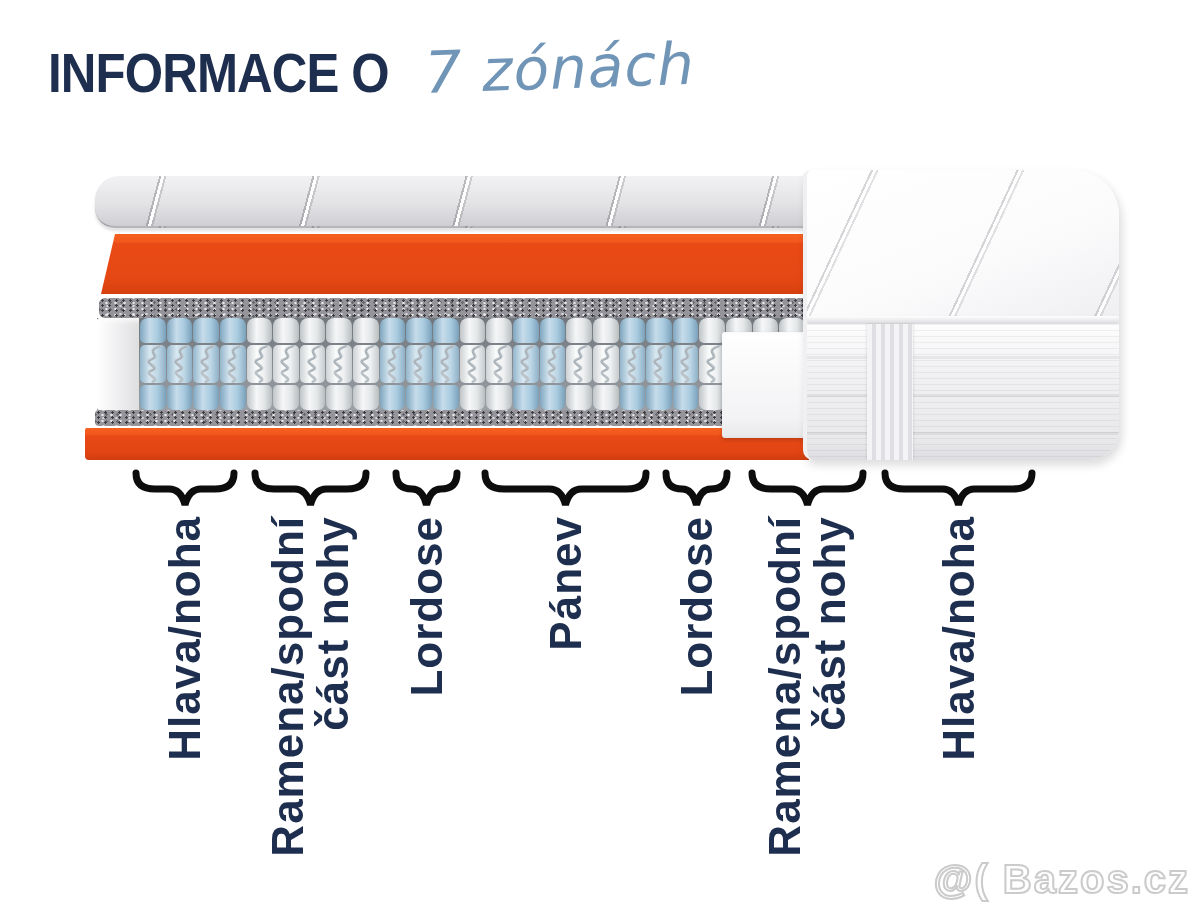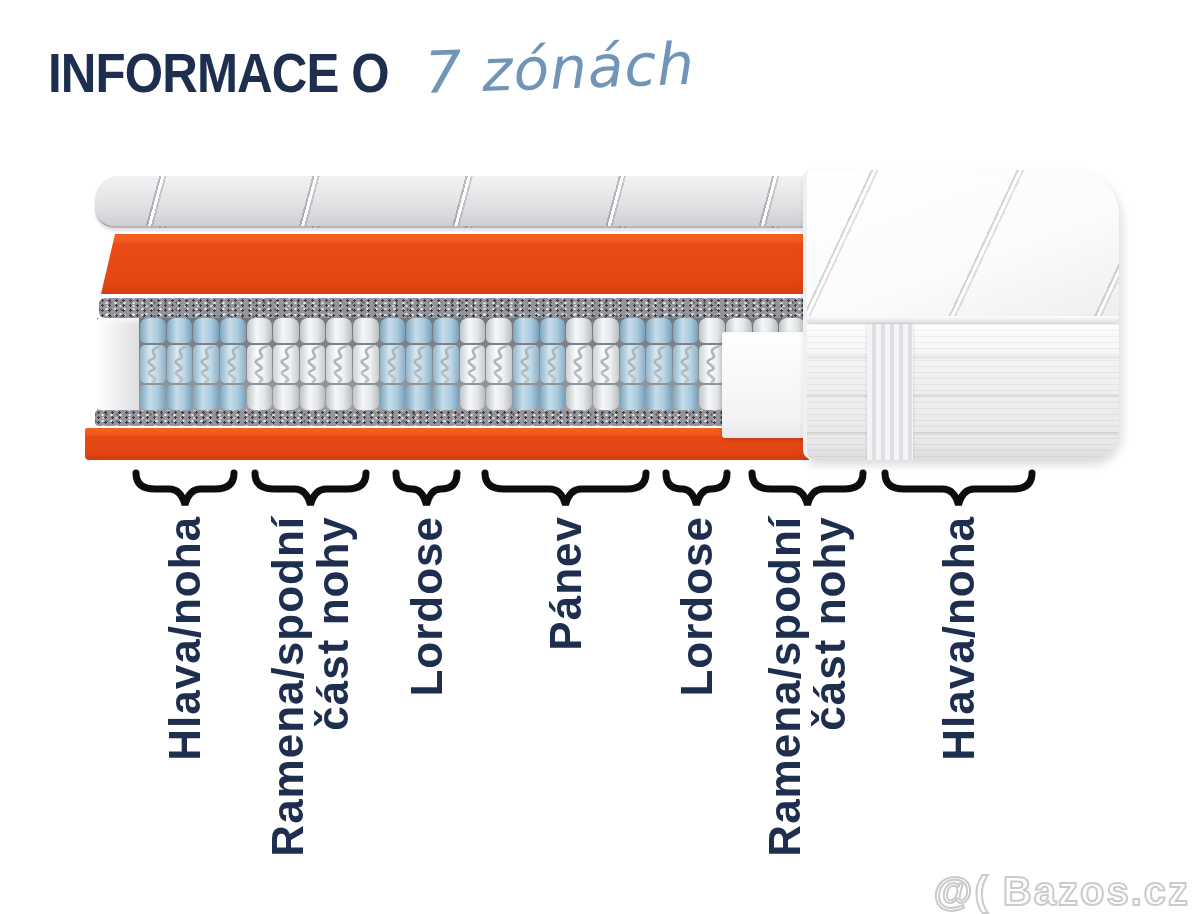--- a/index.html
+++ b/index.html
@@ -78,21 +78,21 @@
 
   
   .zones{position:absolute;left:0;top:0;width:1200px;height:914px;pointer-events:none;}
   .bracket{position:absolute;top:466px;}
   .zone-label-wrap{position:absolute;top:516px;transform:translateX(-50%);}
   .zone-label{writing-mode:vertical-rl;transform:rotate(180deg);text-align:end;
           font-weight:bold;font-size:44px;line-height:1.02;letter-spacing:1px;
           color:#1e2e4e;white-space:nowrap;}
 
   
-  .watermark{position:absolute;right:10px;bottom:0;font-size:40px;font-weight:bold;
+  .watermark{position:absolute;right:10px;bottom:12px;font-size:40px;font-weight:bold;
           letter-spacing:2px;color:rgba(255,255,255,.9);
           -webkit-text-stroke:2px #cbcbcb;}
 </style>
 </head>
 <body>
 
 <div class="canvas">
 
   <div class="title">
     <span class="title-main">INFORMACE O</span>

